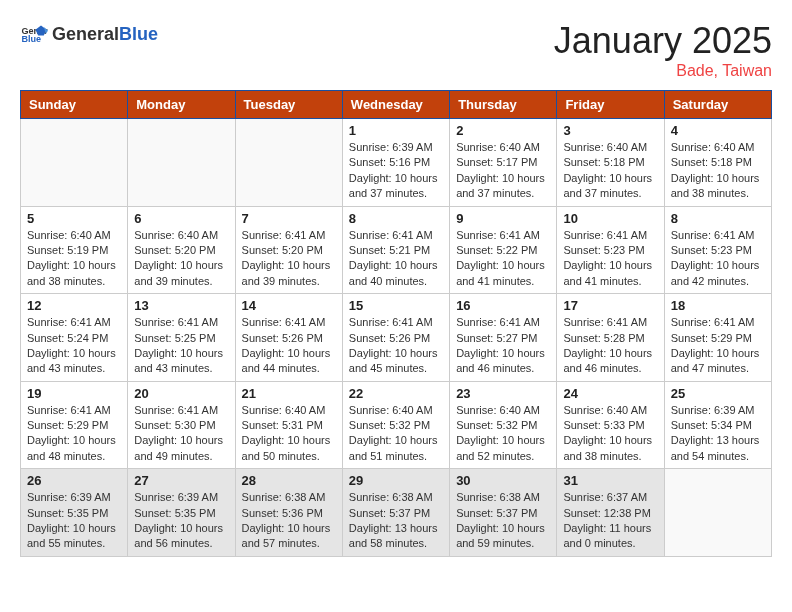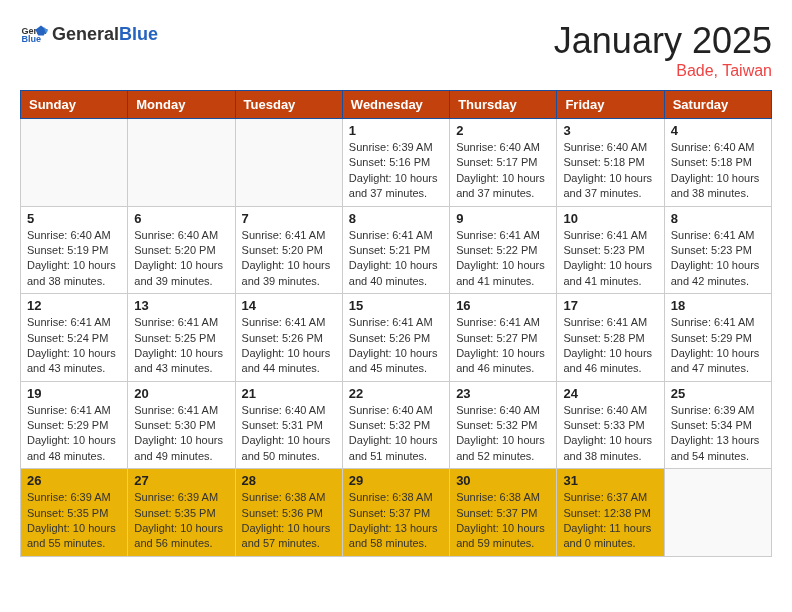--- a/index.html
+++ b/index.html
@@ -71,21 +71,21 @@
     }
     .day-info {
       font-size: 11px;
       color: #333;
       line-height: 1.4;
     }
     .week-row td {
       height: 85px;
     }
     .last-row td {
-      background: #eab308;
+      background: #e5e5e5;
     }
   </style>
 </head>
 <body>
 
 <div class="header">
   <div class="logo">
     <svg class="logo-icon" viewBox="0 0 40 40">
       <text x="2" y="20" font-size="13" font-weight="bold" fill="#333">General</text>
       <text x="2" y="32" font-size="13" font-weight="bold" fill="#2563c0">Blue</text>

